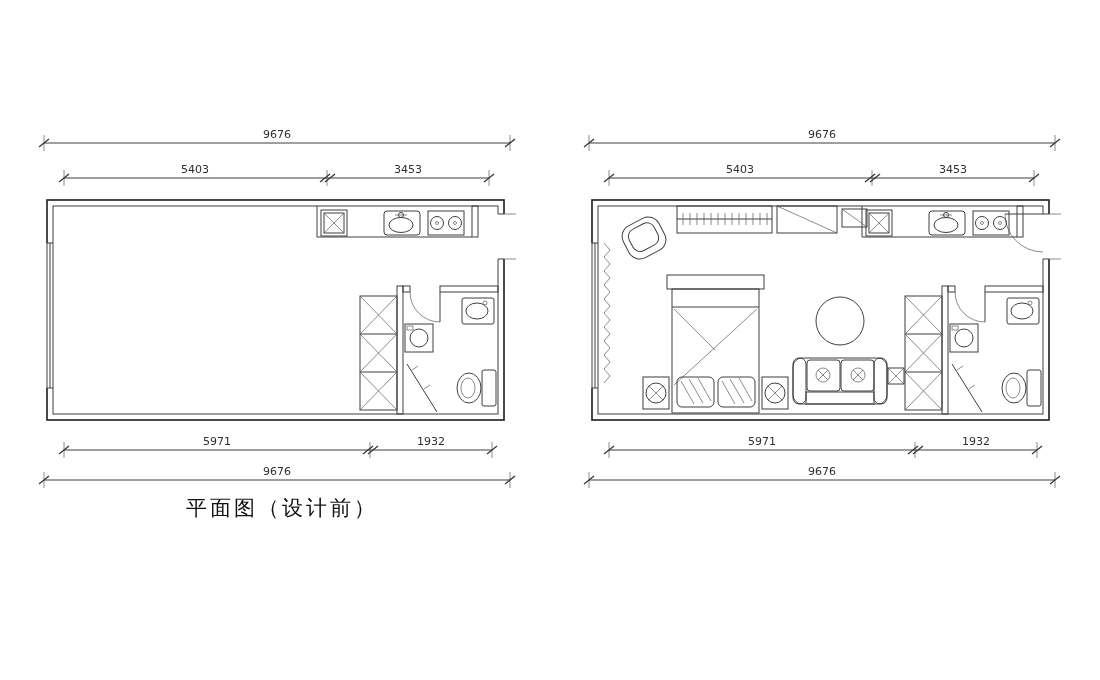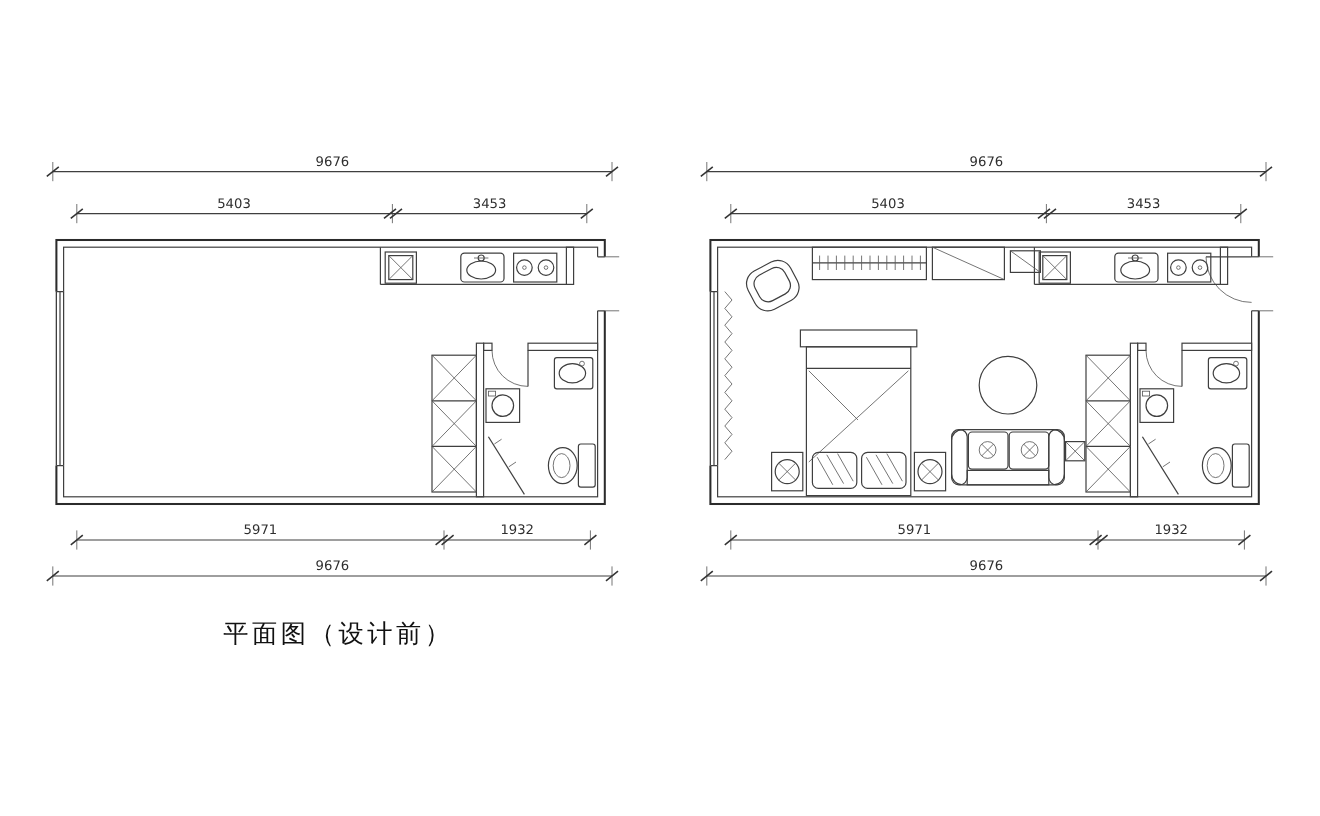--- a/index.html
+++ b/index.html
@@ -9,21 +9,21 @@
   .plan { position:absolute; width:500px; top:118px; }
   .plan-before { left:32px; }
   .plan-after  { left:577px; }
   svg { display:block; }
   .ln   { stroke:#3f3f3f; stroke-width:1; fill:none; }
   .thk  { stroke:#2b2b2b; stroke-width:1.7; fill:none; }
   .thin { stroke:#5a5a5a; stroke-width:0.7; fill:none; }
   .wh   { fill:#ffffff; stroke:none; }
   text.dim { font-size:11px; fill:#2e2e2e; text-anchor:middle;
              font-family:"DejaVu Sans", sans-serif; }
-  .caption { margin-top:24px; text-align:center; font-size:21px; letter-spacing:3px;
+  .caption { margin-top:4px; text-align:center; font-size:21px; letter-spacing:3px;
              color:#111111; font-family:"Liberation Serif", serif; }
 </style>
 </head>
 <body>
 
 <div class="stage">
 
   <div class="plan plan-before">
     <svg width="500" height="372" viewBox="0 0 500 372">
       <defs>

